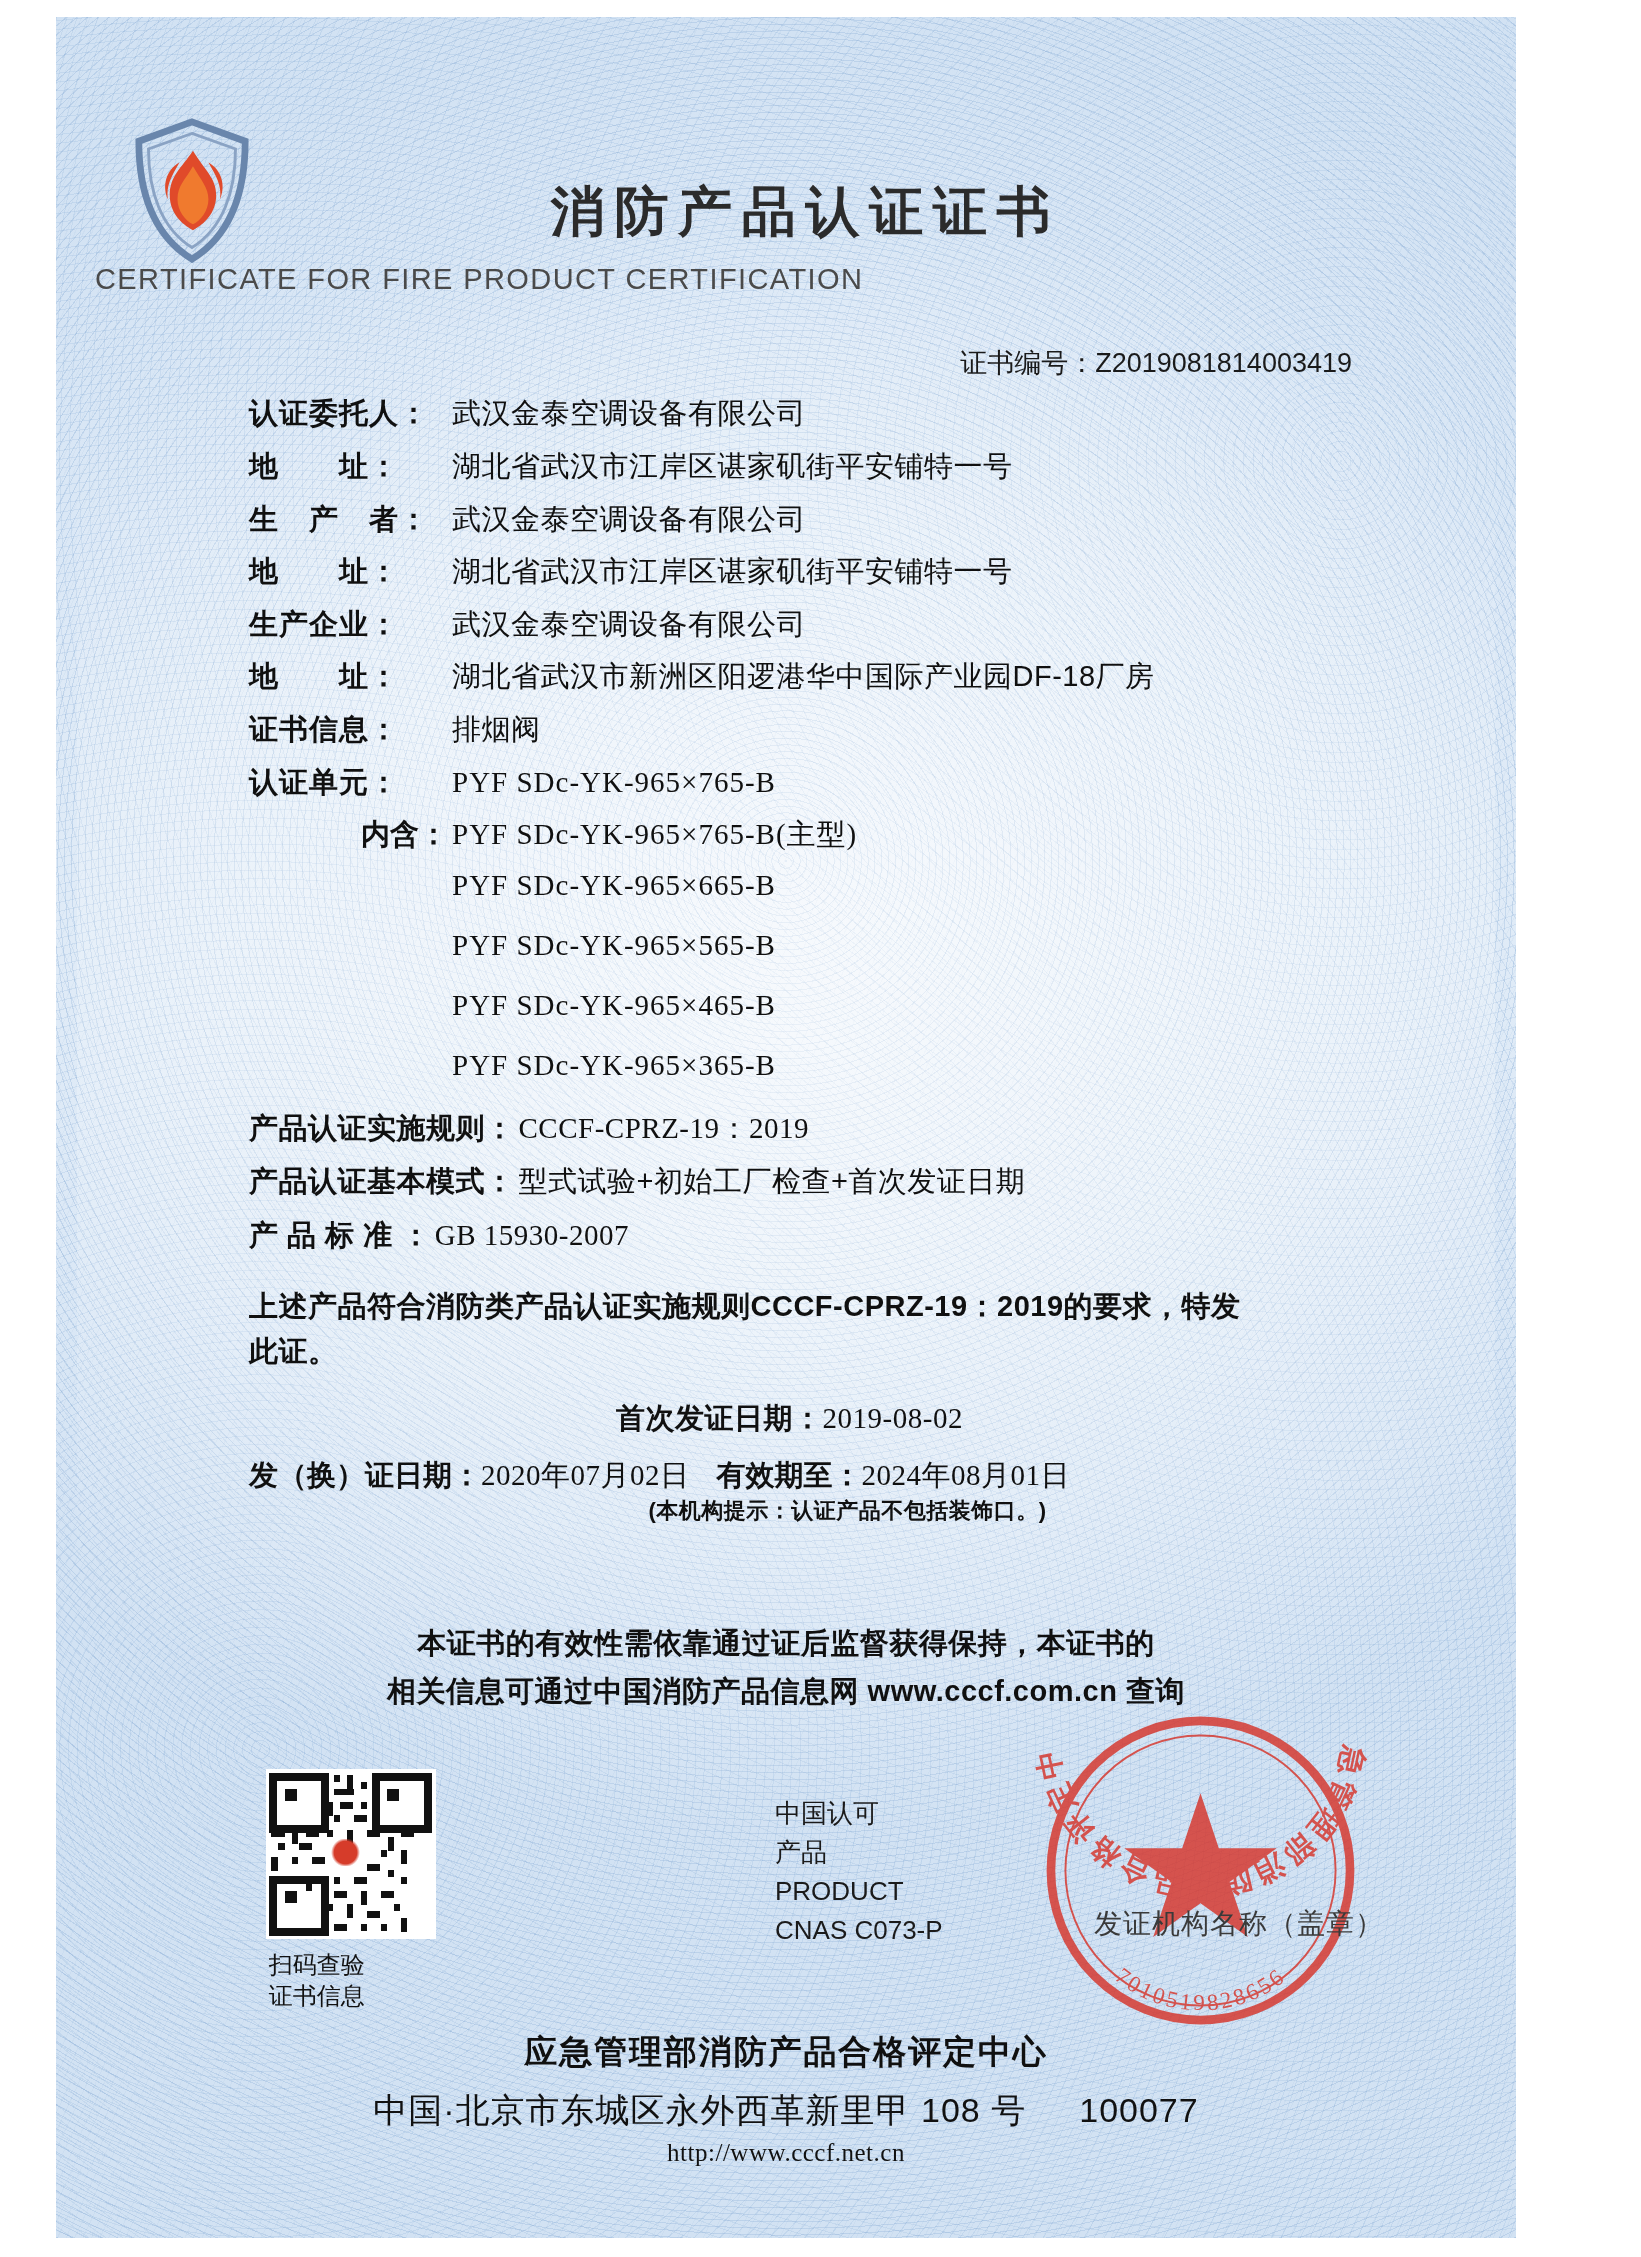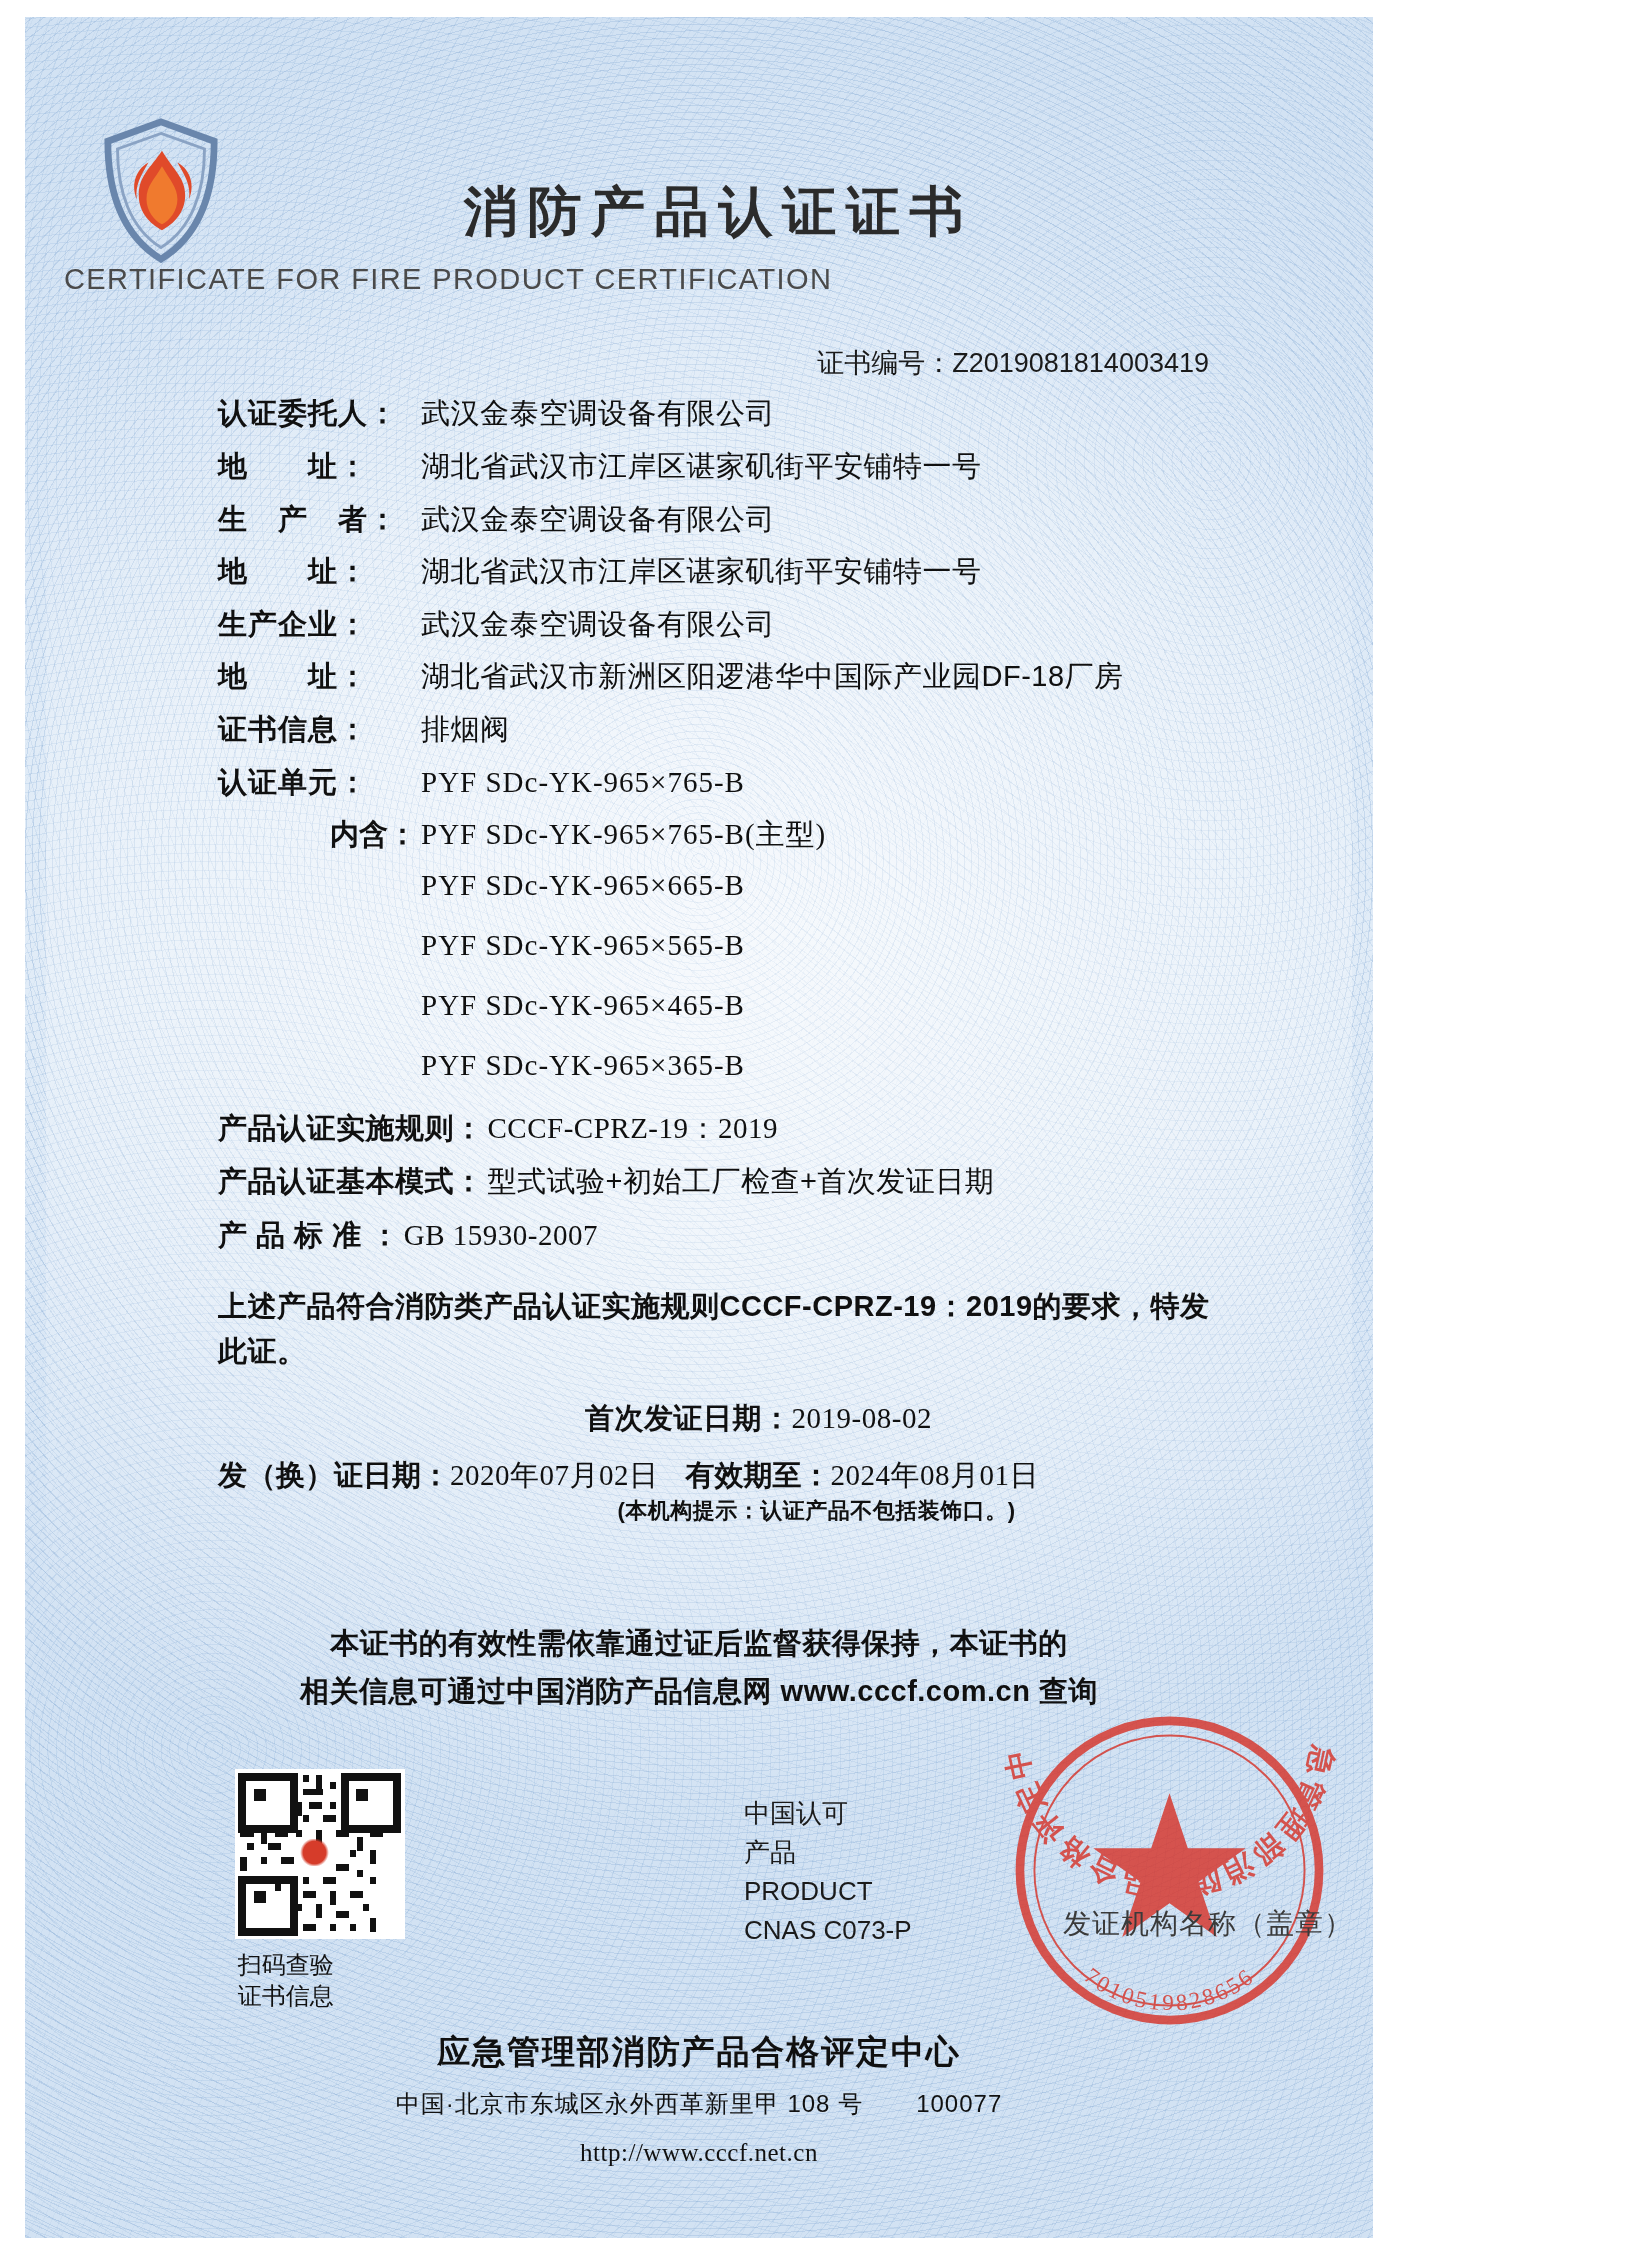--- a/index.html
+++ b/index.html
@@ -18,23 +18,23 @@
   
   .page {
     position: absolute;
     left: 0; top: 0;
     width: 1641px;
     height: 2257px;
     background: #ffffff;
   }
   .cert {
     position: absolute;
-    left: 25px;
+    left: 56px;
     top: 17.4px;
-    width: 1348px;
+    width: 1460px;
     height: 2221px;
     background:
       radial-gradient(ellipse 1255px 869px at 50% 40%, #eef4fb 0%, #e4eef8 45%, #dbe8f6 70%, #d2e2f3 100%);
     overflow: hidden;
   }
   
   .guilloche {
     position: absolute;
     left: 0; top: 0; right: 0; bottom: 0;
     background-image:
@@ -331,21 +331,21 @@
     font-size: 33px;
     color: #101010;
     letter-spacing: 1.9px;
   }
   .footer-addr {
     position: absolute;
     left: 0; right: 0;
     top: 2071px;
     text-align: center;
     font-family: "Liberation Sans", sans-serif;
-    font-size: 24px;
+    font-size: 34px;
     color: #111;
     letter-spacing: 1px;
   }
   .footer-addr .zip { padding-left: 53px; }
   .footer-url {
     position: absolute;
     left: 0; right: 0;
     top: 2122px;
     text-align: center;
     font-family: "Liberation Serif", serif;

